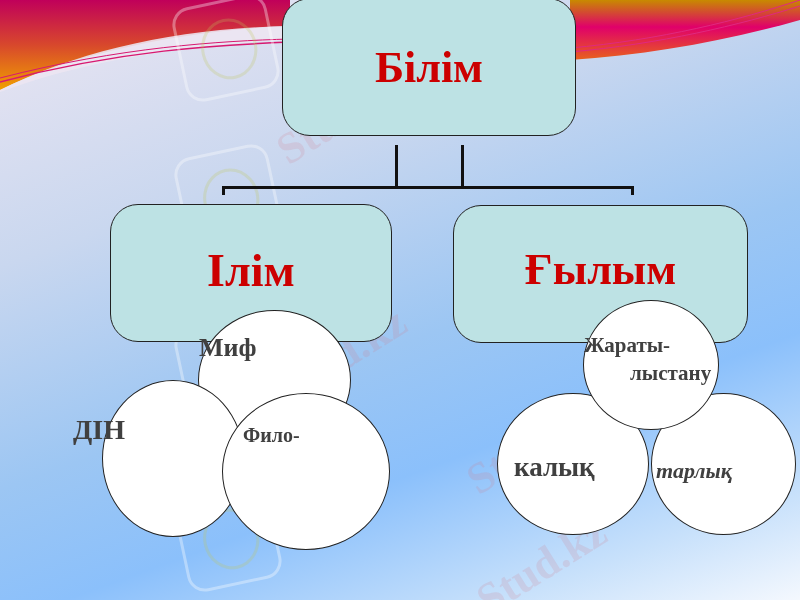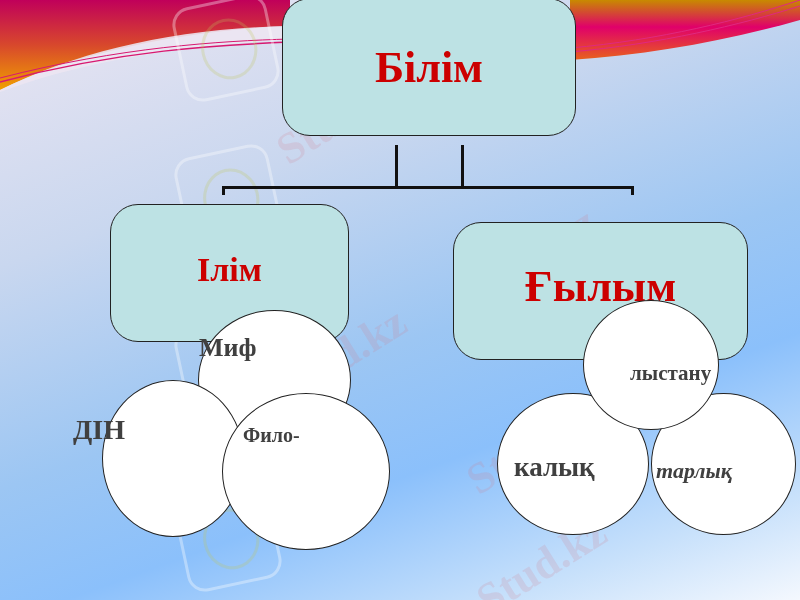--- a/index.html
+++ b/index.html
@@ -62,38 +62,39 @@
 
 <div class="line" style="left:395px;top:145px;width:3px;height:43px;"></div>
 <div class="line" style="left:461px;top:145px;width:3px;height:43px;"></div>
 <div class="line" style="left:222px;top:186px;width:412px;height:3px;"></div>
 <div class="line" style="left:222px;top:186px;width:3px;height:9px;"></div>
 <div class="line" style="left:631px;top:186px;width:3px;height:9px;"></div>
 
 <div class="box" style="left:282px;top:-2px;width:294px;height:138px;font-size:44px;">
   <span>Білім</span>
 </div>
-<div class="box" style="left:110px;top:204px;width:239px;height:138px;font-size:34px;">
+<div class="box" style="left:110px;top:204px;width:282px;height:138px;font-size:46px;">
   <span style="margin-top:-6px;">Ілім</span>
 </div>
-<div class="box" style="left:453px;top:222px;width:295px;height:138px;font-size:44px;">
+<div class="box" style="left:453px;top:205px;width:295px;height:138px;font-size:44px;">
   <span style="margin-top:-10px;">Ғылым</span>
 </div>
 
 <div class="circle" style="left:198px;top:310px;width:153px;height:140px;font-size:26px;">
   <span style="top:22px;">Миф</span>
 </div>
 <div class="circle" style="left:102px;top:380px;width:142px;height:157px;font-size:28px;">
   <span style="top:32px;left:-30px;">ДІН</span>
 </div>
 <div class="circle" style="left:222px;top:393px;width:168px;height:157px;font-size:20px;">
   <span style="top:30px;left:20px;">Фило-</span>
 </div>
 
 <div class="circle" style="left:497px;top:393px;width:152px;height:142px;font-size:30px;">
   <span style="top:58px;left:16px;font-size:27px;">калық</span>
 </div>
 <div class="circle" style="left:651px;top:393px;width:145px;height:142px;font-size:22px;">
   <span style="top:64px;left:4px;font-style:italic;">тарлық</span>
 </div>
 <div class="circle" style="left:583px;top:300px;width:136px;height:130px;font-size:21px;">
+  <span style="top:32px;">Жараты-</span>
   <span style="top:60px;padding-left:46px;">лыстану</span>
 </div>
 
 </body></html>

